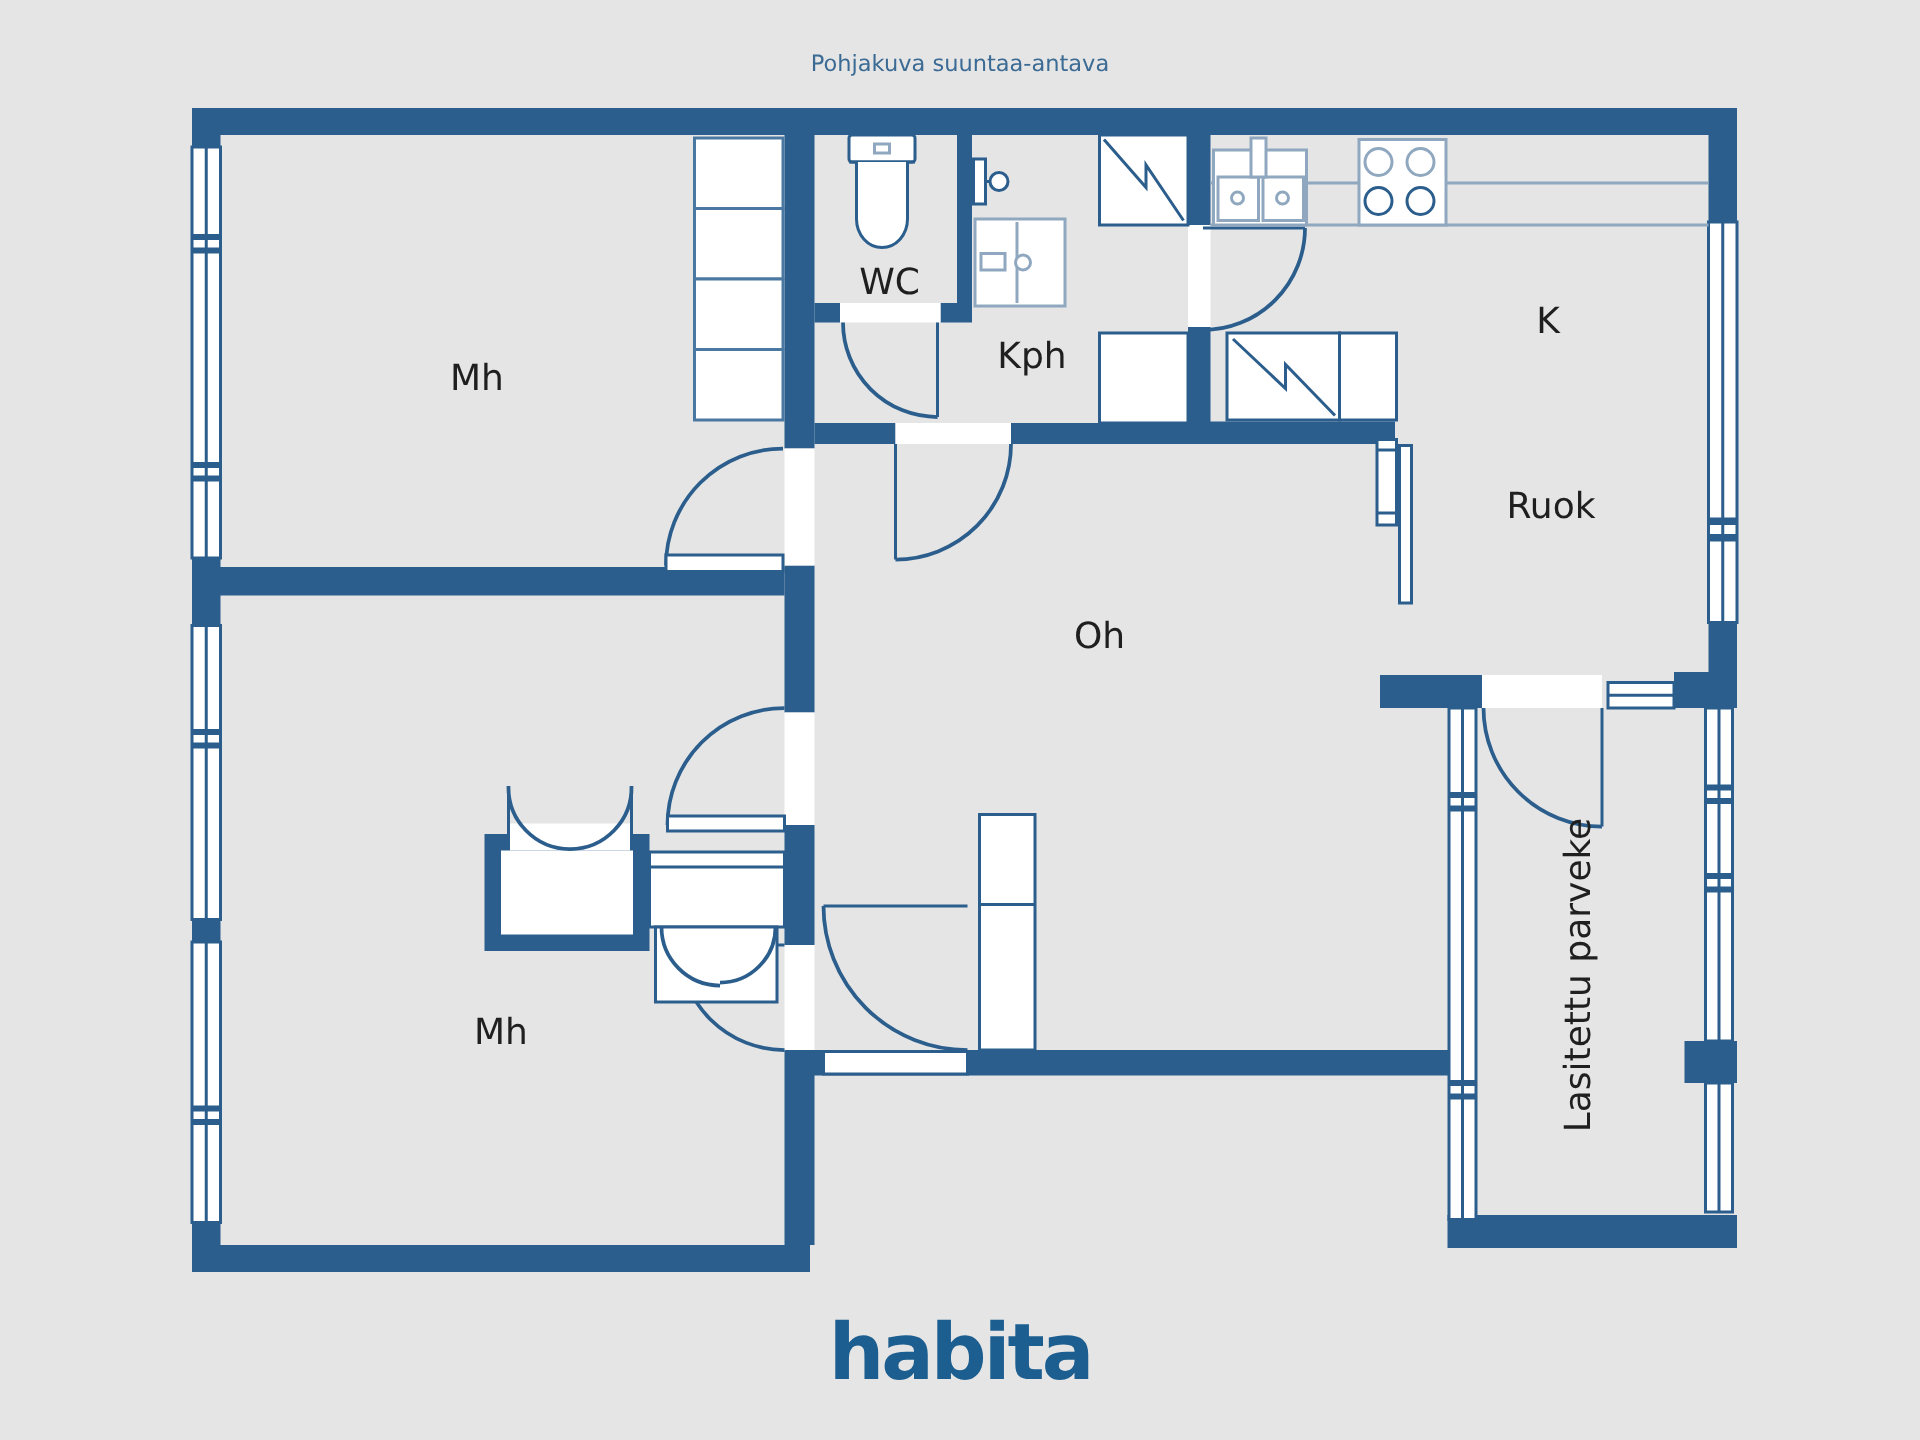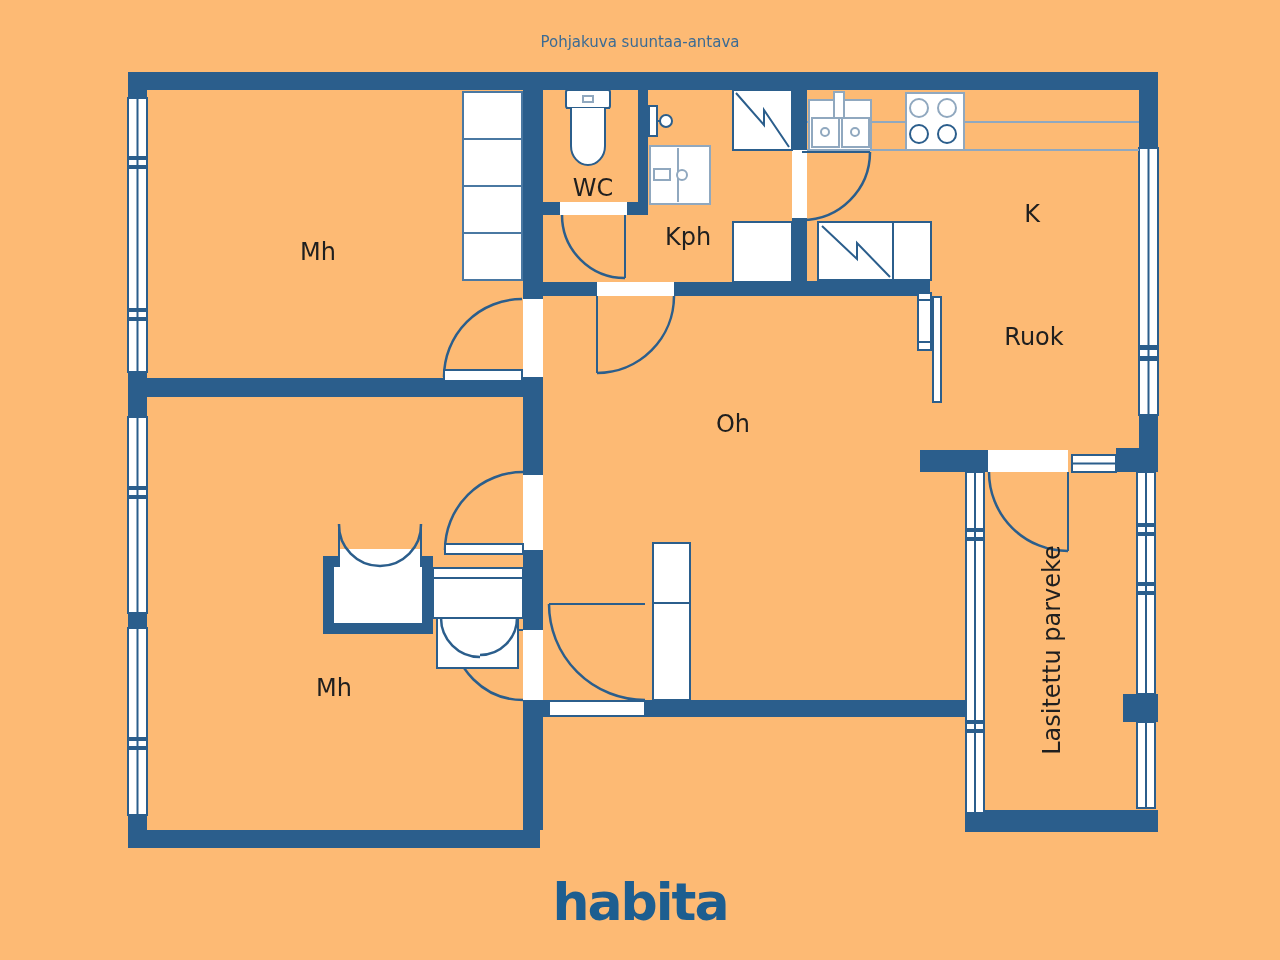--- a/index.html
+++ b/index.html
@@ -1,16 +1,16 @@
 <!DOCTYPE html>
 <html style="--wall: #2b5e8c; --mid: #4a78a2; --light: #90a8bf; --label: #1f1f1f; --title: #3b6b94; --logo: #1d5e90;"><head>
 <meta charset="utf-8">
 <style>
   html,body{margin:0;padding:0;background:#ffffff;}
-  .canvas{position:relative;width:1280px;height:960px;background:#fdba74;overflow:hidden;
+  .canvas{position:relative;width:1280px;height:960px;background:#e5e5e5;overflow:hidden;
           font-family:"DejaVu Sans", sans-serif;}
   .disclaimer{position:absolute;top:33px;left:0;width:100%;text-align:center;
               font-size:15px;color:var(--title);}
   .logo{position:absolute;top:872px;left:0;width:100%;text-align:center;
         font-size:52px;font-weight:bold;letter-spacing:-2px;color:var(--logo);}
   svg{position:absolute;left:0;top:0;}
   .wall{fill:var(--wall);stroke:none;}
   .ww{fill:#ffffff;stroke:none;}
   .frame{fill:#ffffff;stroke:var(--wall);stroke-width:2;}
   .mframe{fill:#ffffff;stroke:var(--mid);stroke-width:2;}

